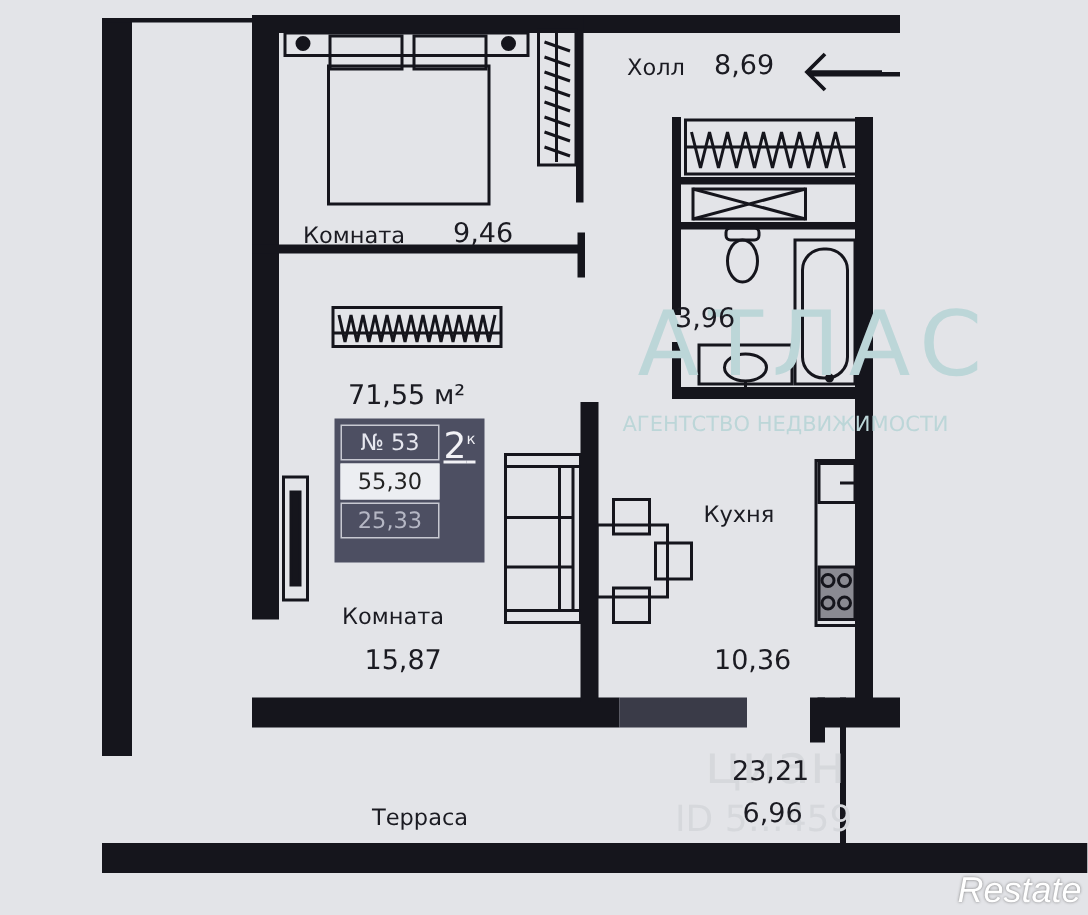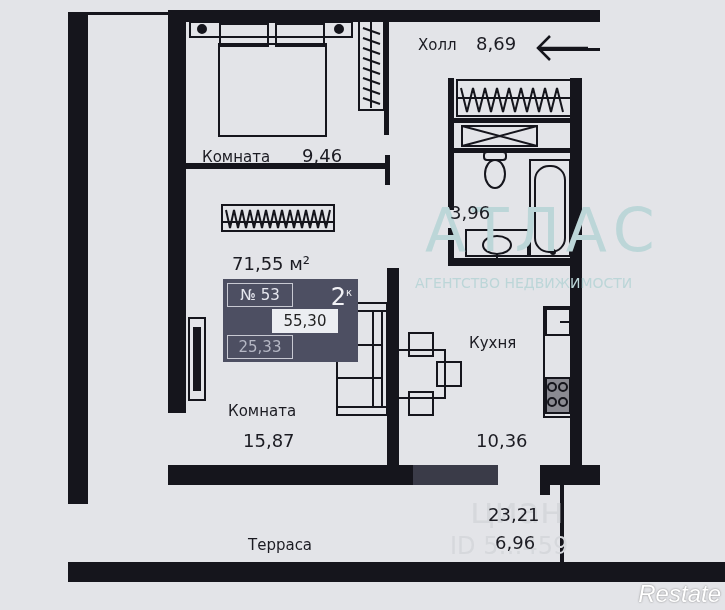--- a/index.html
+++ b/index.html
@@ -3,27 +3,27 @@
 <meta charset="utf-8">
 <style>
   html, body { margin:0; padding:0; }
   body { width:725px; height:610px; background:#e3e4e8; position:relative; overflow:hidden;
          font-family:"DejaVu Sans", sans-serif; color:#1b1b22; }
   #plan { position:absolute; left:0; top:0; }
   .lbl { position:absolute; font-family:"DejaVu Sans", sans-serif; color:#1b1b22; white-space:nowrap; }
   .room-name { font-size:15px;text-align:right; }
   .room-area { font-size:18px; }
   .wm { position:absolute; color:#bcd6d8; white-space:nowrap; font-family:"DejaVu Sans", sans-serif; }
-  .card { position:absolute; left:223px; top:279px; width:100px; height:83px; background:#4d4f62;padding-left:35px; }
+  .card { position:absolute; left:223px; top:279px; width:100px; height:96px; background:#4d4f62; }
   .card .row { position:absolute; left:4px; width:64px; height:22px; border:1px solid #c8c9d2;
                font-size:15px; line-height:22px; text-align:center; }
   .card .num { top:4px; color:#e6e7ef; }
-  .card .liv { top:30px; background:#eceef2; color:#222; border-color:#eceef2;margin-left:45px; }
+  .card .liv { top:30px; background:#eceef2; color:#222; border-color:#eceef2; }
   .card .kit { top:56px; color:#b5b7c4; }
-  .card .rooms { position:absolute; right:6px; top:4px; font-size:24px; color:#f2f2f6; }
+  .card .rooms { position:absolute; right:6px; top:4px; font-size:24px; color:#f2f2f6;text-decoration:underline; }
   .card .rooms sup { font-size:10px; }
   .restate { position:absolute; right:4px; bottom:2px; font-size:24px; font-style:italic;
              color:#ffffff; text-shadow:0 0 2px #777; font-family:"Liberation Sans", sans-serif; }
 </style>
 </head>
 <body>
 
 <svg id="plan" width="725" height="610" viewBox="0 0 725 610">
 
   <g fill="#15151c">

